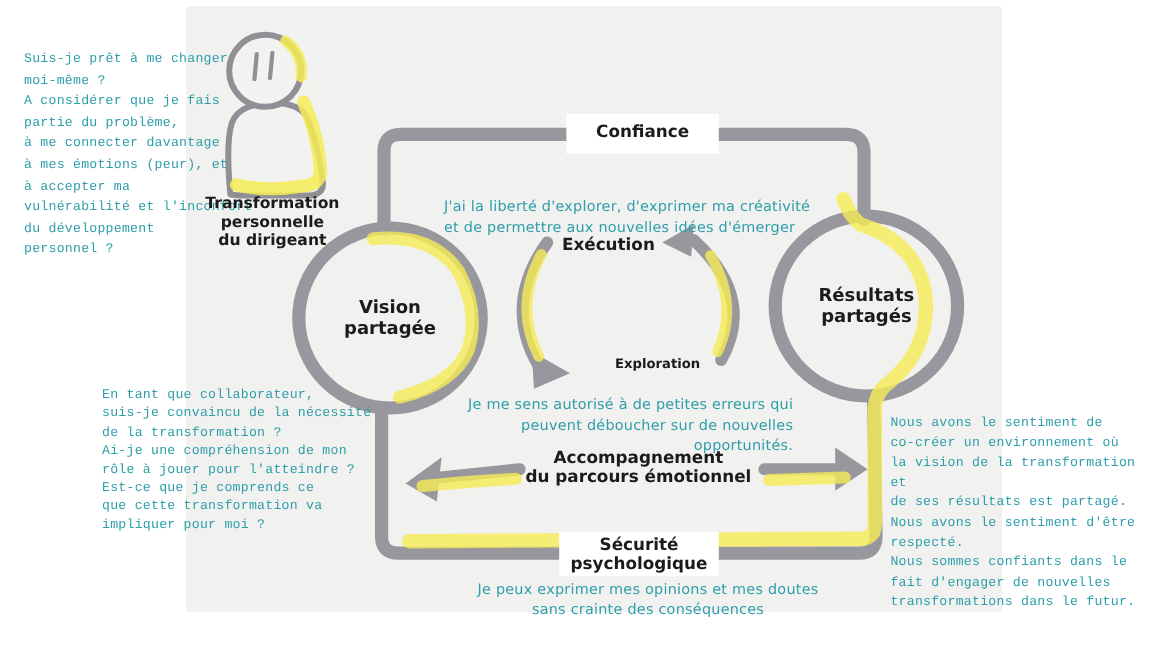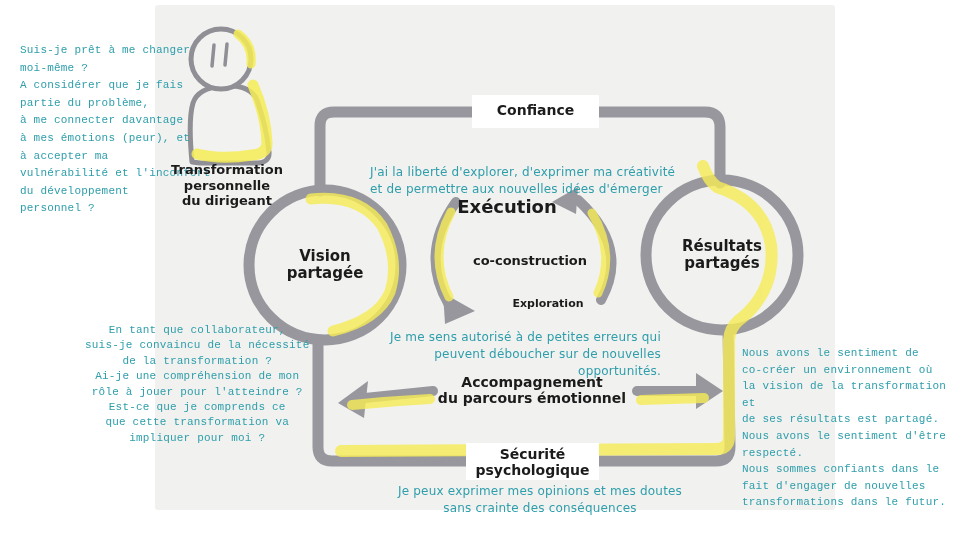--- a/index.html
+++ b/index.html
@@ -69,21 +69,21 @@
 A considérer que je fais
 partie du problème,
 à me connecter davantage
 à mes émotions (peur), et
 à accepter ma
 vulnérabilité et l'inconfort
 du développement
 personnel ?</div>
   <div class="txt teal" style="left:370px;top:144px;margin-top:20px;">J'ai la liberté d'explorer, d'exprimer ma créativité
 et de permettre aux nouvelles idées d'émerger</div>
-  <div class="txt teal-sm" style="left:85px;top:323px;text-align:center;">En tant que collaborateur,
+  <div class="txt teal-sm" style="left:85px;top:323px;">En tant que collaborateur,
 suis-je convaincu de la nécessité
 de la transformation ?
 Ai-je une compréhension de mon
 rôle à jouer pour l'atteindre ?
 Est-ce que je comprends ce
 que cette transformation va
 impliquer pour moi ?</div>
   <div class="txt teal" style="left:390px;top:329px;text-align:right;">Je me sens autorisé à de petites erreurs qui
 peuvent déboucher sur de nouvelles
 opportunités.</div>
@@ -96,22 +96,21 @@
   <div class="txt teal-sm" style="left:742px;top:345px;line-height:16.6px;">Nous avons le sentiment de
 co-créer un environnement où
 la vision de la transformation et
 de ses résultats est partagé.
 Nous avons le sentiment d'être
 respecté.
 Nous sommes confiants dans le
 fait d'engager de nouvelles
 transformations dans le futur.</div>
   <div class="txt label center" style="left:472px;top:102px;width:127px;font-size:14px;">Confiance</div>
-  <div class="txt label center" style="left:447px;top:196px;width:120px;font-size:18px;">Exécution</div>
-  <div class="txt label center" style="left:455px;top:253px;width:150px;font-size:13px;">co-construction</div>
+  <div class="txt label center" style="left:447px;top:196px;width:120px;font-size:14px;">Exécution</div>
   <div class="txt label center" style="left:488px;top:297px;width:120px;font-size:11px;">Exploration</div>
   <div class="txt label center" style="left:652px;top:238px;width:140px;font-size:15px;line-height:17px;">Résultats
 partagés</div>
   <div class="txt label center" style="left:255px;top:248px;width:140px;font-size:15px;line-height:17px;">Vision
 partagée</div>
   <div class="txt label center" style="left:432px;top:374px;width:200px;font-size:14px;line-height:16px;">Accompagnement
 du parcours émotionnel</div>
   <div class="txt label center" style="left:466px;top:446px;width:133px;font-size:14px;line-height:16px;">Sécurité
 psychologique</div>
 

